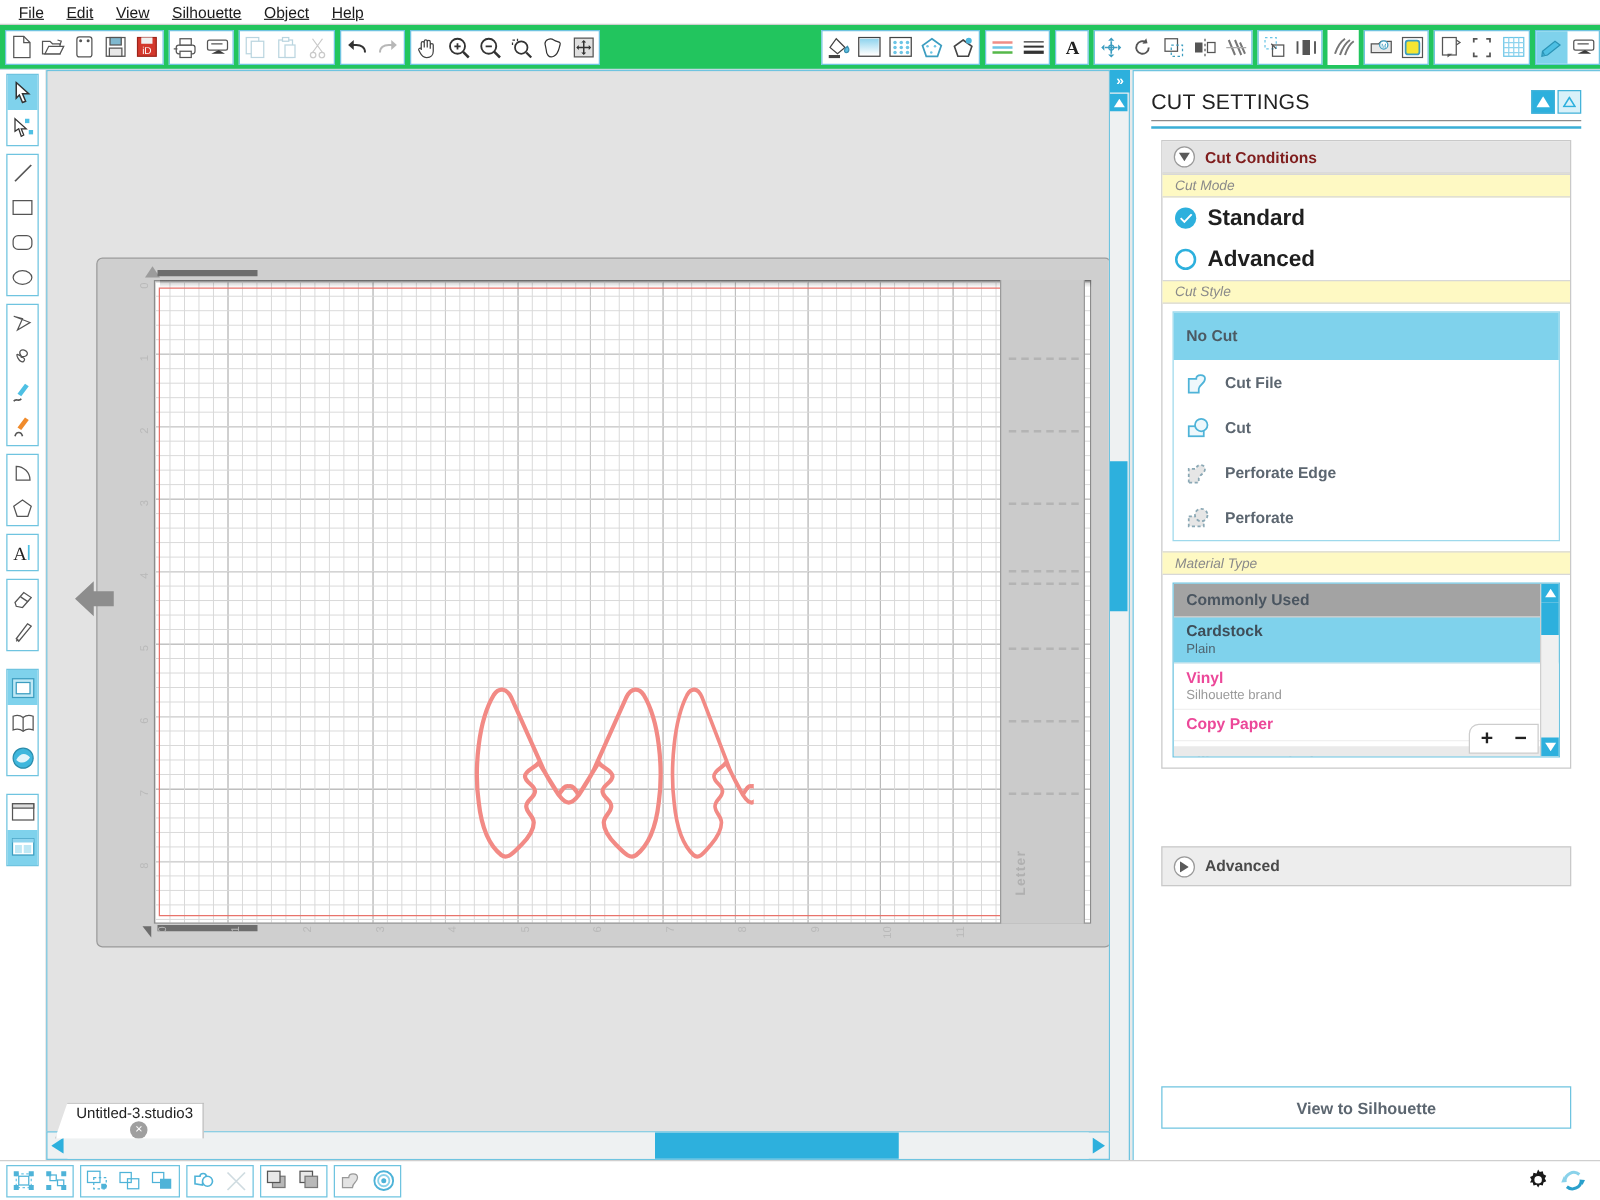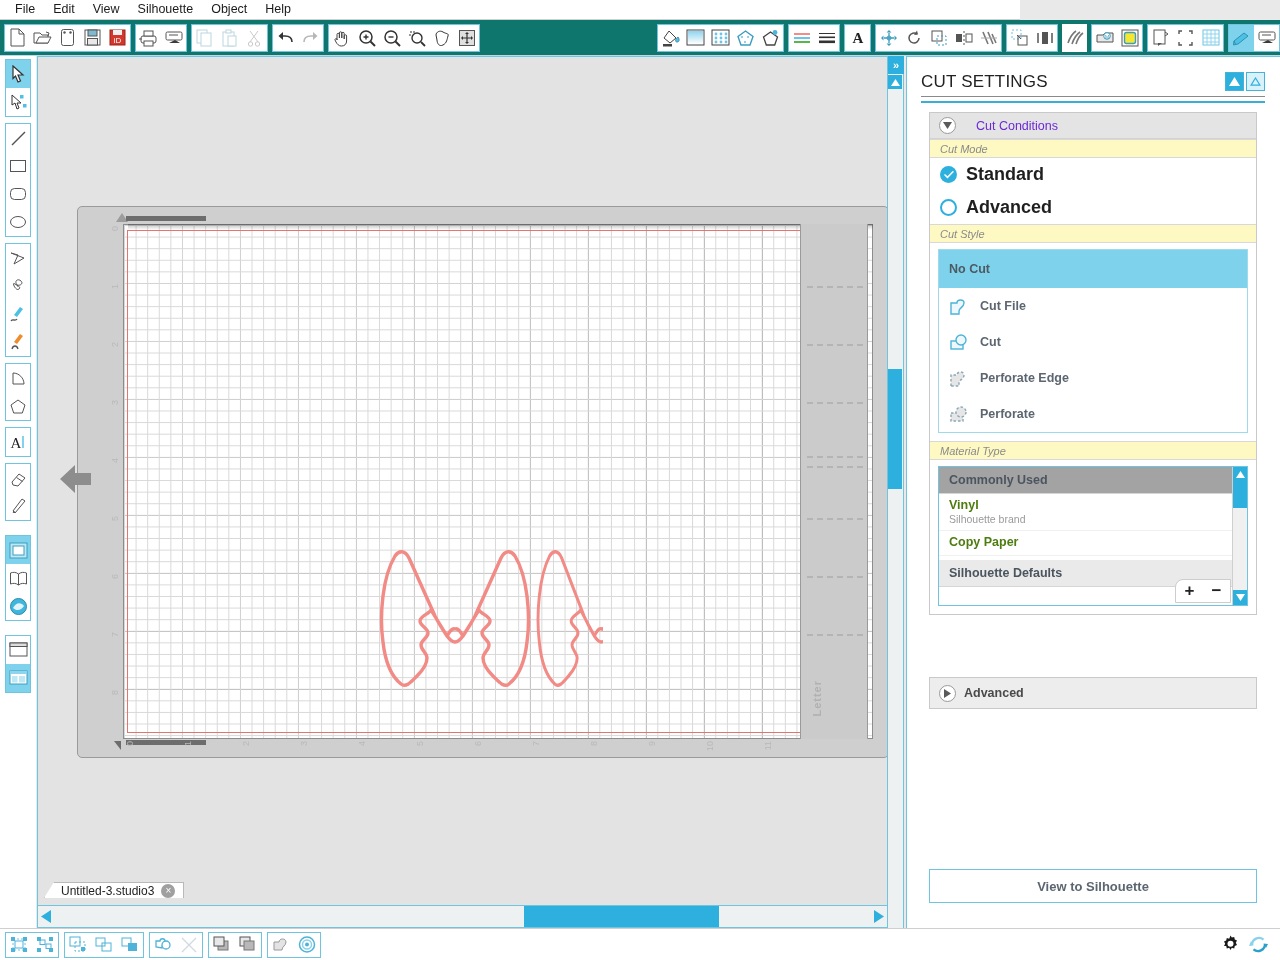--- a/index.html
+++ b/index.html
@@ -8,30 +8,30 @@
     font-family:"Liberation Sans", sans-serif;
     font-size:12px;
     background:#e9e9e9;
     color:#333;
     -webkit-font-smoothing:antialiased;
   }
   .app{ position:relative; width:1280px; height:960px; }
 
   
   .menubar{
-    position:absolute; left:0; top:0; width:1020px; height:20px;
+    position:absolute; left:0; top:0; width:1280px; height:20px;
     background:#fff; border-bottom:1px solid #cfcfcf;
-    display:flex; padding-left:6px;
+    display:flex; align-items:center; padding-left:6px;text-decoration:underline;
   }
   .menu-item{ padding:2px 9px; font-size:12.5px; color:#1b1b1b; cursor:default; }
 
   
   .toolbar{
     position:absolute; left:0; top:20px; width:1280px; height:36px;
-    background:#0f766e; border-bottom:1px solid #bfd9e4;
+    background:#22c55e; border-bottom:1px solid #bfd9e4;
     display:flex; align-items:center;
   }
   .tgroup{
     display:flex; align-items:center; height:28px;
     border:1px solid #6fc4e0; margin-left:4px; background:#fff;
   }
   .tgroup.nb{ border:none; }
   .tb{
     width:25px; height:26px; display:flex; align-items:center; justify-content:center;
     cursor:default;
@@ -151,26 +151,27 @@
   }
   .hsb .arrow{ width:16px; height:21px; background:transparent; color:#2db0dd; font-size:13px;}
   .hsb .track{ position:relative; flex:1; height:21px; background:#eef1f2; }
   .hsb .thumb{ position:absolute; left:470px; top:0; width:195px; height:21px; background:#2db0dd; }
 
   
   .tabrow{
     position:absolute; left:37px; top:882px; width:851px; height:24px;
   }
   .tab{
-    position:absolute; left:7px; top:0; height:16px;
+    position:absolute; left:7px; top:0; height:29px;
     background:#fff; border:1px solid #b9b9b9; border-bottom:none;
     display:flex; align-items:center; padding:0 8px 0 16px;
     font-size:12px; color:#222;
     clip-path: polygon(10px 0, 100% 0, 100% 100%, 0 100%);
     cursor:default;
+    flex-direction:column;
   }
   .tab .x{
     margin-left:7px; width:14px;height:14px;border-radius:50%;
     background:#9f9f9f; color:#fff; font-size:10px; line-height:14px;
     text-align:center; cursor:default;
   }
 
   
   .rpanel{
     position:absolute; left:906px; top:56px; width:417px; height:876px;
@@ -194,21 +195,21 @@
   }
 
   .card{
     position:absolute; left:22px; top:55px; width:328px;
     border:1px solid #c9c9c9; background:#fff;
   }
   .card-head{
     height:26px; background:#e4e4e4; display:flex; align-items:center; padding-left:9px;
     border-bottom:1px solid #d2d2d2;
   }
-  .card-head .ttl{ font-size:12.5px; font-weight:normal; color:#6d28d9; margin-left:20px;}
+  .card-head .ttl{ font-size:12.5px; font-weight:bold; color:#7f1d1d; margin-left:8px;}
   .circ-btn{
     width:17px;height:17px;border-radius:50%;border:1px solid #9a9a9a;
     background:#fff; display:flex;align-items:center;justify-content:center; cursor:default;
   }
   .subhead{
     height:19px; background:#fef9c3; display:flex; align-items:center;
     padding-left:10px; font-size:11px; color:#8a8a8a;
     border-top:1px solid #d8d8d8; border-bottom:1px solid #d8d8d8;font-style:italic;
   }
   .radio-row{
@@ -237,21 +238,21 @@
     position:relative; height:140px; overflow:hidden;
   }
   .ml-group{
     height:27px; display:flex; align-items:center; padding-left:10px;
     background:#a3a3a3; font-size:12.5px; font-weight:bold; color:#4a5560;
     border-bottom:1px solid #d6d6d6; cursor:default;
   }
   .ml-item{
     padding:4px 0 5px 10px; cursor:default; border-bottom:1px solid #f0f0f0;
   }
-  .ml-item .n{ font-size:12.5px; font-weight:bold; color:#4d7c0f; display:block; line-height:15px;}
+  .ml-item .n{ font-size:12.5px; font-weight:bold; color:#ec4899; display:block; line-height:15px;}
   .ml-item .s{ font-size:10.5px; color:#9a9a9a; display:block; line-height:12px;}
   .ml-item.sel{ background:#7fd2ec; }
   .ml-item.sel .n{ color:#3e4d58; }
   .ml-item.sel .s{ color:#4f6470; }
   .ml-sb{
     position:absolute; right:0; top:0; width:15px; height:138px; background:#f0f0f0;
     border-left:1px solid #cfcfcf;
   }
   .ml-sb .ar{
     width:15px;height:15px;background:#2db0dd;display:flex;align-items:center;justify-content:center;
@@ -997,20 +998,24 @@
           </svg>
           <span class="lbl">Perforate</span>
         </div>
       </div>
 
       <div class="subhead">Material Type</div>
 
       <div class="matlist">
         <div class="ml-group">Commonly Used</div>
 
+        <div class="ml-item sel">
+          <span class="n">Cardstock</span>
+          <span class="s">Plain</span>
+        </div>
         <div class="ml-item">
           <span class="n">Vinyl</span>
           <span class="s">Silhouette brand</span>
         </div>
         <div class="ml-item">
           <span class="n">Copy Paper</span>
         </div>
         <div class="ml-group" style="background:#eaeaea;margin-top:4px">Silhouette Defaults</div>
 
         <div class="ml-sb">

